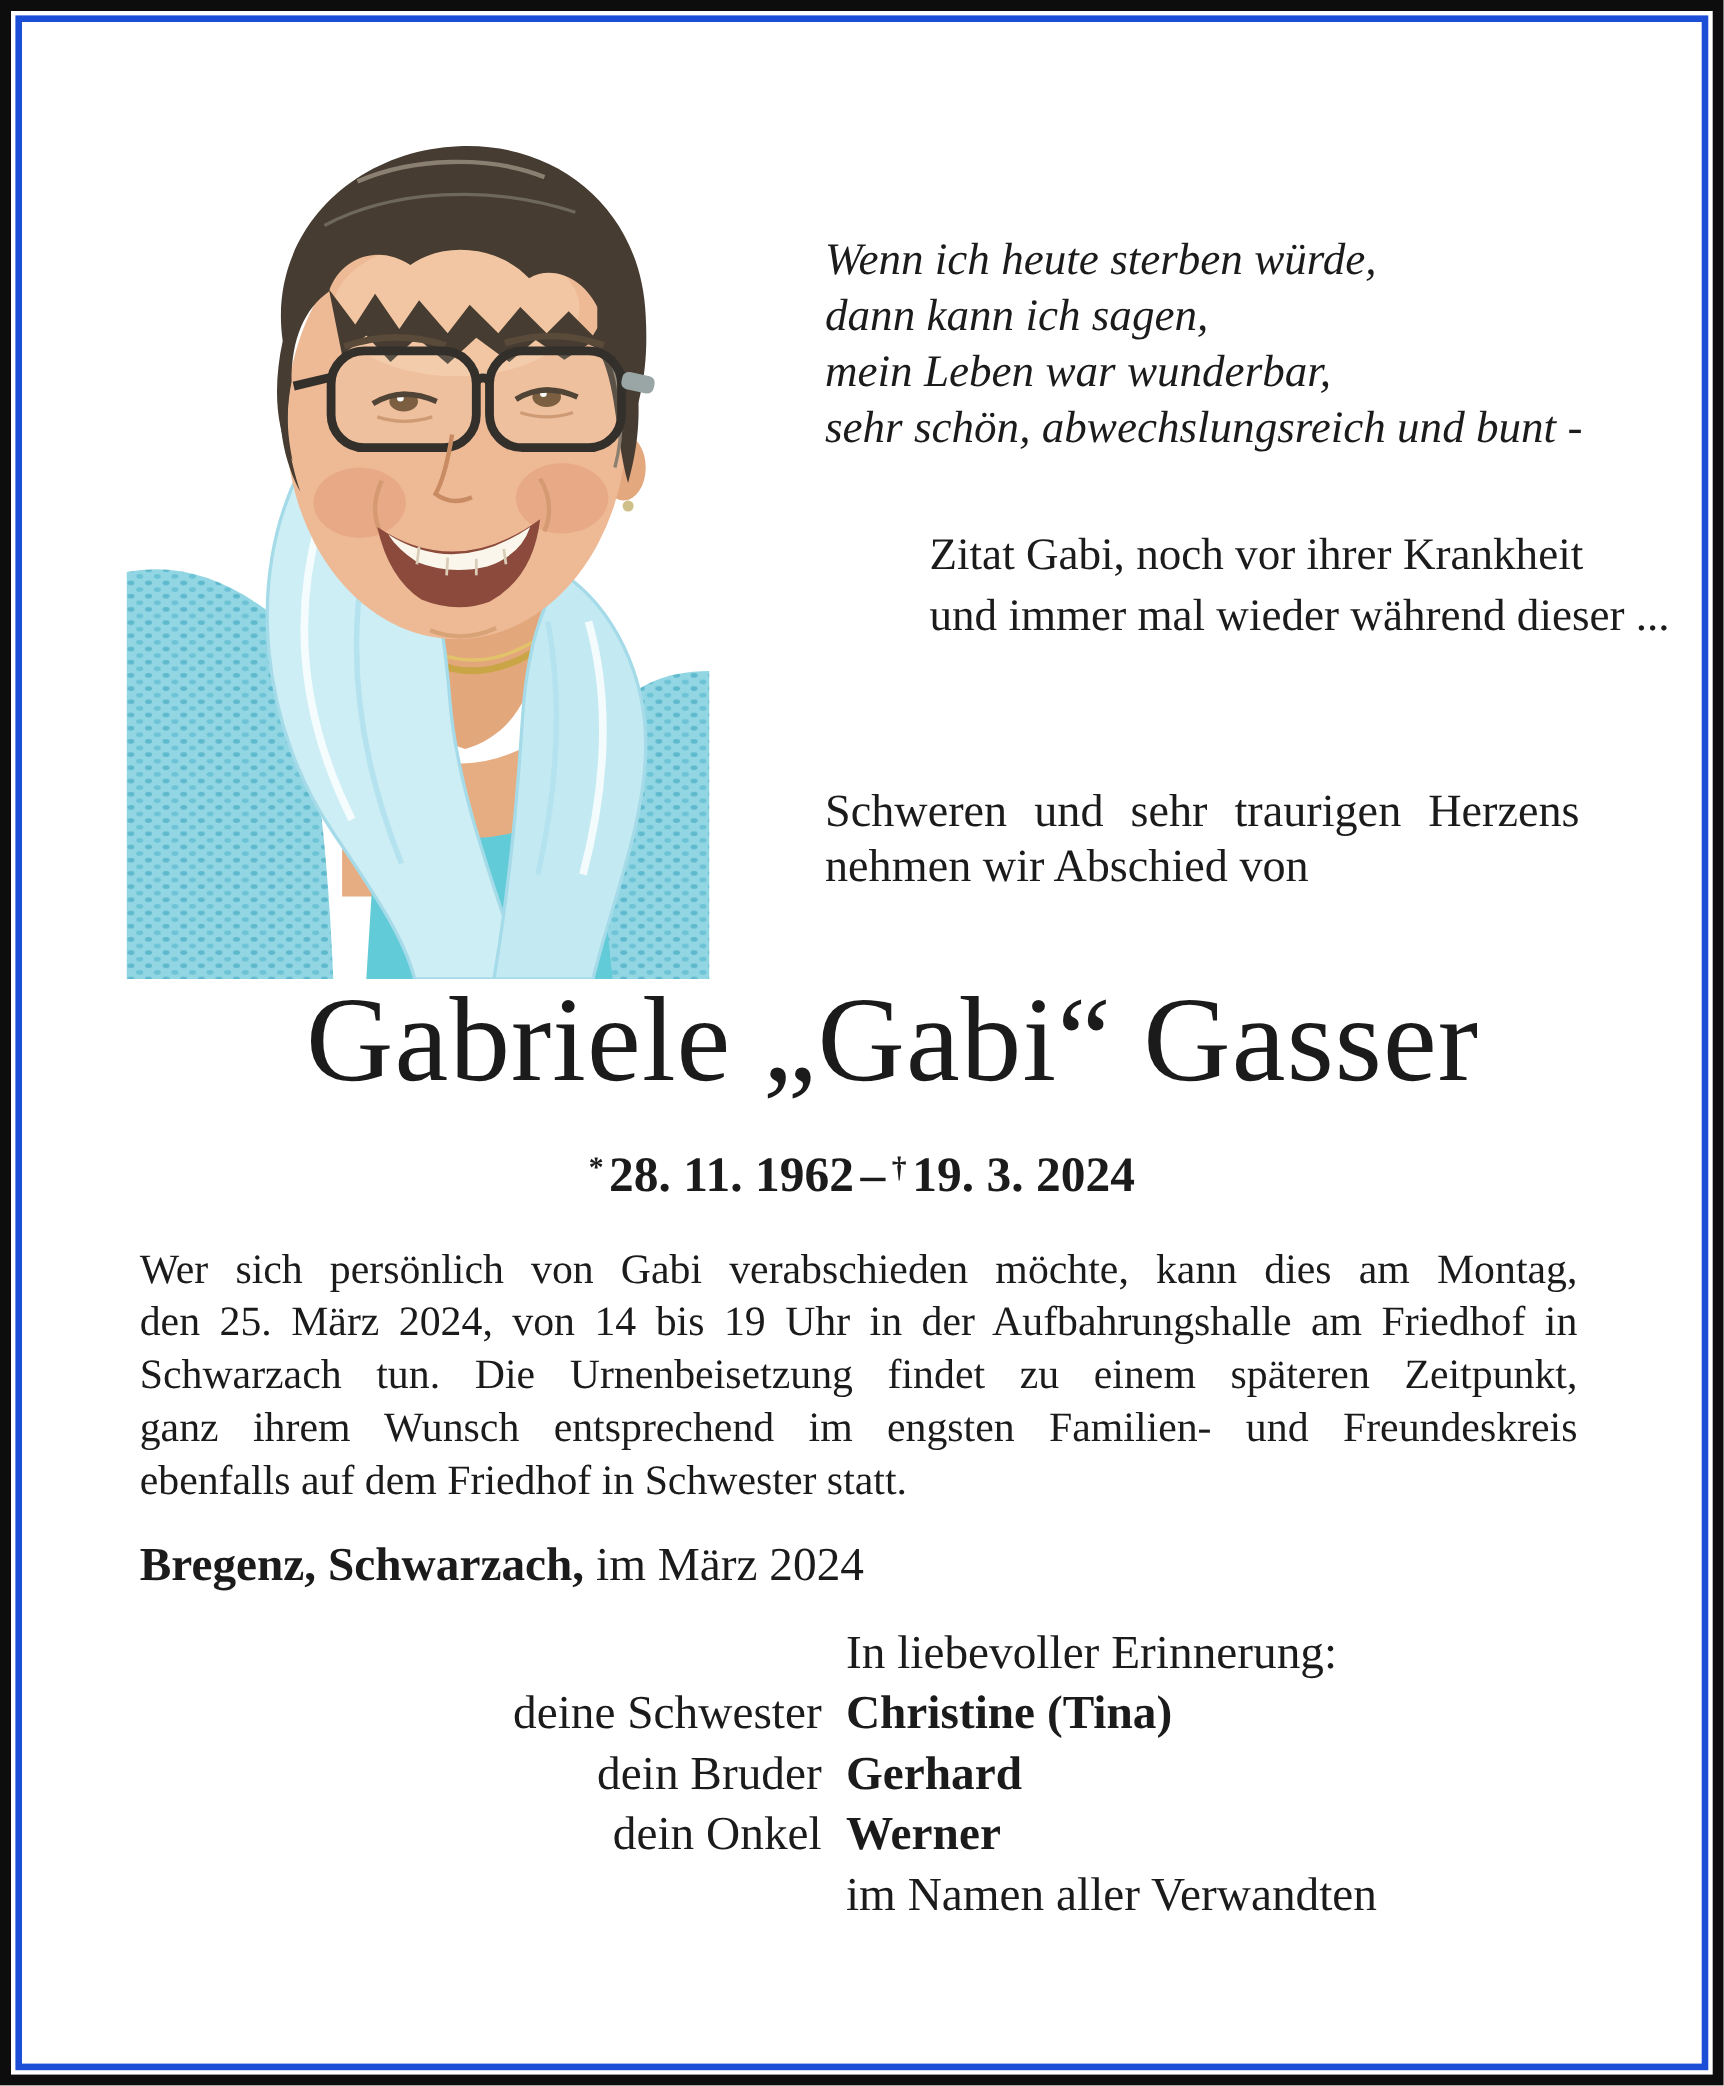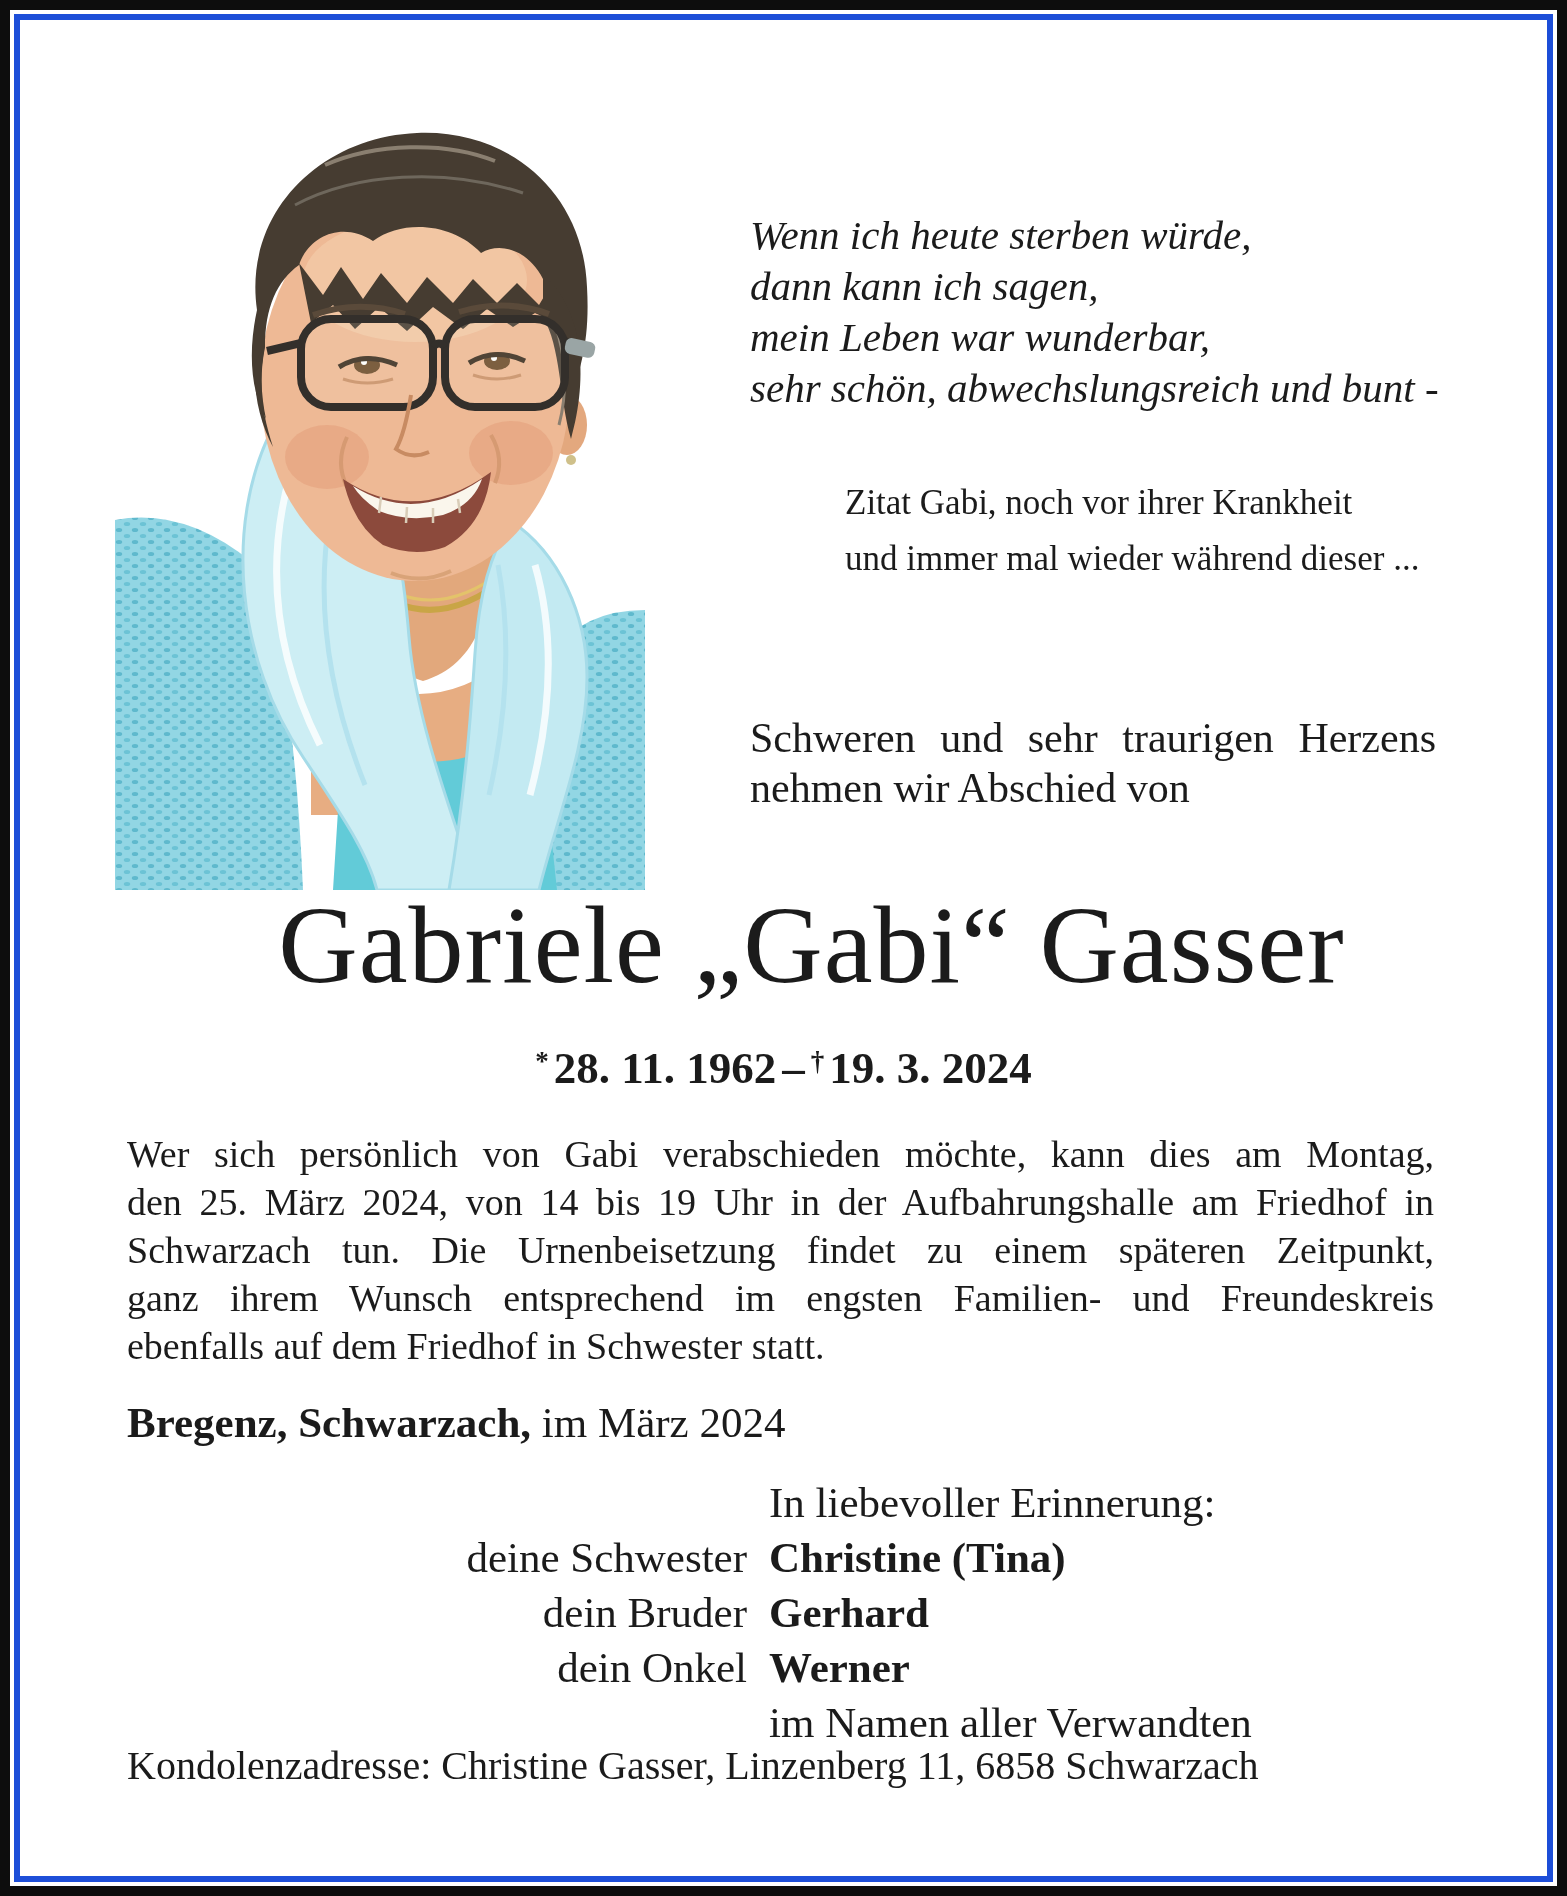--- a/index.html
+++ b/index.html
@@ -17,21 +17,21 @@
     height:100%; box-sizing:border-box;
     position:relative; overflow:hidden;
   }
   .abs { position:absolute; }
 
   .portrait { left:95px; top:75px; width:530px; height:795px; }
 
   .quote { left:730px; top:190px; font-style:italic; font-size:41px; line-height:51px; }
   .quote div { white-space:nowrap; }
 
-  .quote-attr { left:825px; top:455px; font-size:35px; line-height:56px; }
+  .quote-attr { left:825px; top:455px; font-size:41px; line-height:56px; }
   .quote-attr div { white-space:nowrap; }
 
   .intro { left:730px; top:693px; width:686px; font-size:42px; line-height:50px; }
   .intro .just { text-align:justify; text-align-last:justify; }
 
   .deceased-name {
     left:0; top:862px; width:100%;
     text-align:center; font-size:110px; line-height:1.15;
     letter-spacing:1px; white-space:nowrap;padding-left:28px;
   }
@@ -208,17 +208,16 @@
       <div class="mem-row">
         <div class="mem-left">dein Onkel</div>
         <div class="mem-right name">Werner</div>
       </div>
       <div class="mem-row">
         <div class="mem-left"></div>
         <div class="mem-right">im Namen aller Verwandten</div>
       </div>
     </div>
 
-    <div class="abs condolence">Kondolenzadresse: Christine Gasser, Linzenberg 11, 6858 Schwarzach</div>
 
   </div>
  </div>
 </div>
 
 </body></html>

